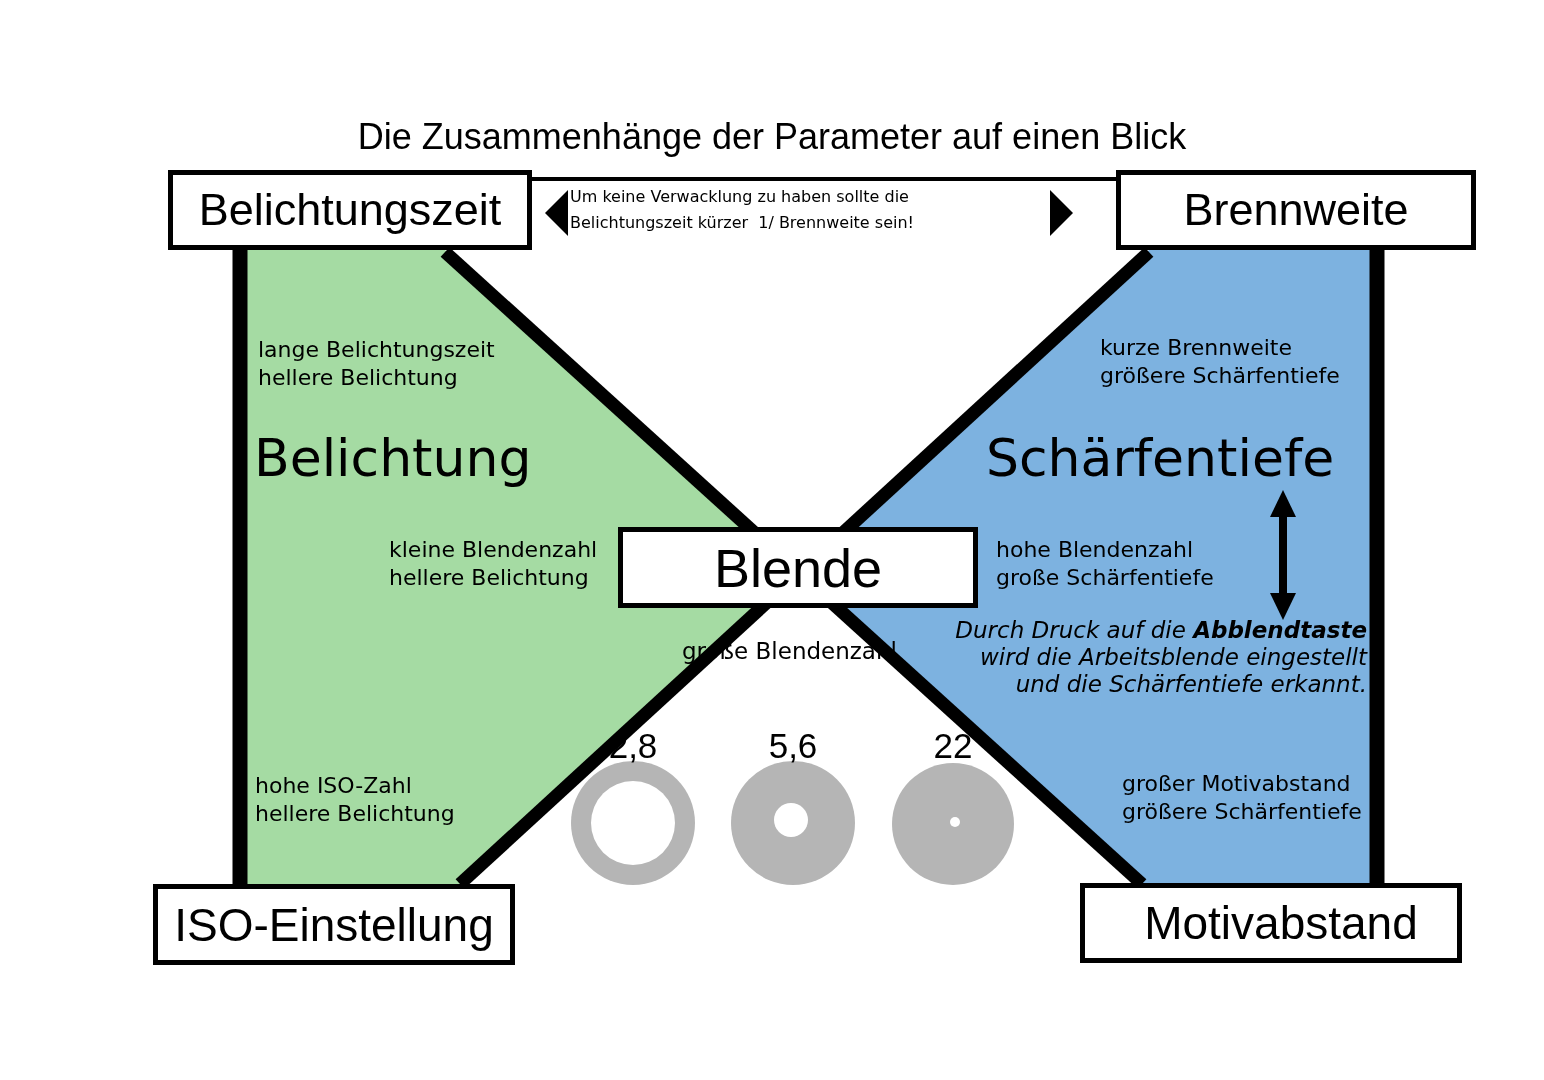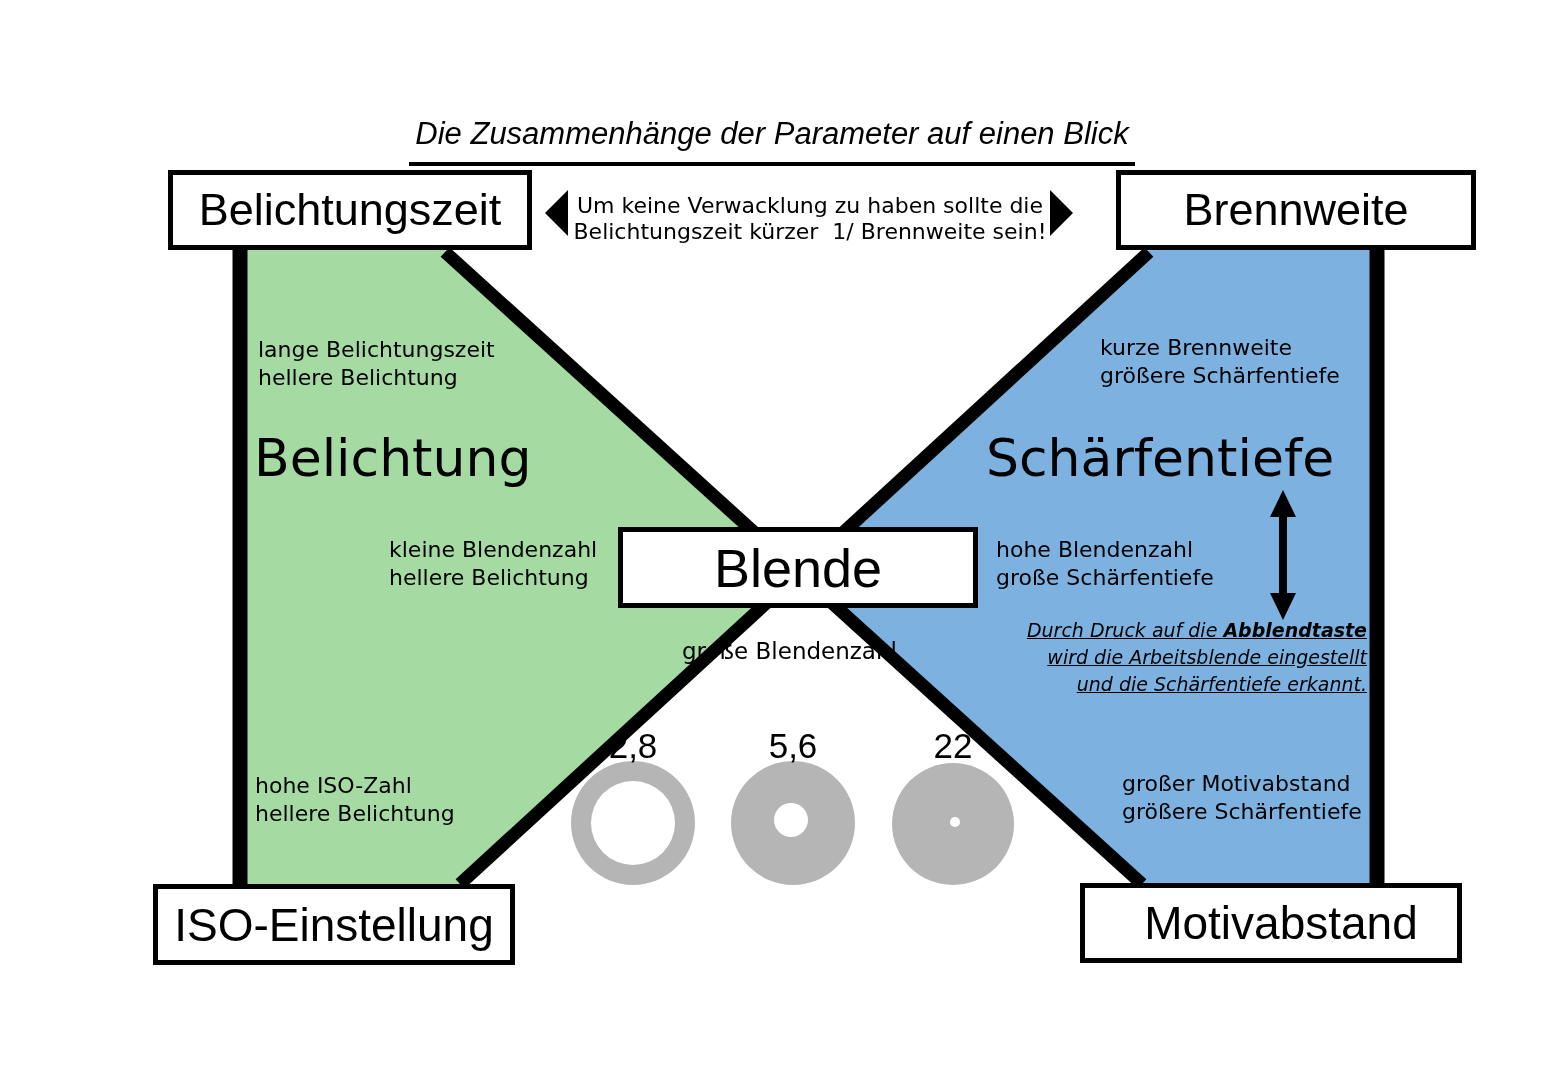--- a/index.html
+++ b/index.html
@@ -10,43 +10,43 @@
   .box{position:absolute;background:#fff;border:5px solid #000;display:flex;
        align-items:center;justify-content:center;font-family:"Liberation Sans",sans-serif;
        white-space:pre;}
   #box-belichtungszeit{left:168px;top:170px;width:354px;height:70px;font-size:45px;text-align:right;}
   #box-brennweite{left:1085px;top:170px;width:350px;height:70px;font-size:45px;margin-left:31px;}
   #box-blende{left:618px;top:527px;width:350px;height:71px;font-size:54px;}
   #box-iso{left:153px;top:884px;width:352px;height:71px;font-size:46px;}
   #box-motivabstand{left:1080px;top:883px;width:352px;height:70px;font-size:46px;padding-left:20px;}
 
   .title-wrap{position:absolute;left:0;top:116px;width:1544px;text-align:center;}
-  .title{display:inline-block;font-family:"Liberation Sans",sans-serif;font-size:31px;
-         border-bottom:4px solid #000;padding:0 6px 10px;white-space:pre;font-style:italic;}
+  .title{display:inline-block;font-family:"Liberation Sans",sans-serif;font-size:36px;
+         border-bottom:4px solid #000;padding:0 6px 19px;white-space:pre;}
 
-  .topnote{position:absolute;left:570px;top:193px;width:480px;text-align:center;
-           font-size:22px;line-height:26px;}
+  .topnote{position:absolute;left:570px;top:184px;width:480px;text-align:left;
+           font-size:16px;line-height:26px;}
   .topnote div{white-space:pre;}
 
   .note{position:absolute;font-size:22px;line-height:28px;}
   .note div{white-space:pre;}
   #note-lange{left:258px;top:336px;}
   #note-kleine{left:389px;top:536px;}
   #note-iso{left:255px;top:772px;}
   #note-kurze{left:1100px;top:334px;}
   #note-hohe{left:996px;top:536px;}
   #note-motiv{left:1122px;top:770px;}
   #note-blendenzahl{left:682px;top:637px;font-size:23px;line-height:29px;}
 
   .heading{position:absolute;font-size:52px;white-space:pre;}
   #heading-belichtung{left:254px;top:428px;}
   #heading-schaerfentiefe{left:986px;top:428px;}
 
   .callout{position:absolute;right:177px;top:617px;text-align:right;font-style:italic;
-           font-size:19px;line-height:27px;text-decoration:underline;}
+           font-size:23px;line-height:27px;}
   .callout div{white-space:pre;}
   .callout b{font-weight:bold;}
 
   .stop-label{position:absolute;width:100px;text-align:center;top:726px;
               font-family:"Liberation Sans",sans-serif;font-size:35px;white-space:pre;}
   #stop-0{left:583px;}
   #stop-1{left:743px;}
   #stop-2{left:903px;}
 </style>
 </head>

